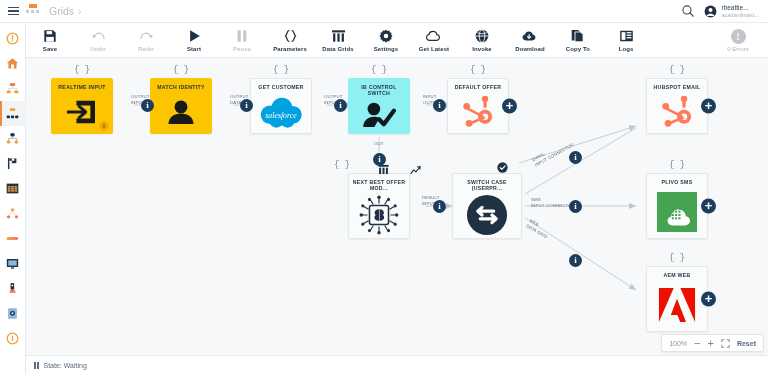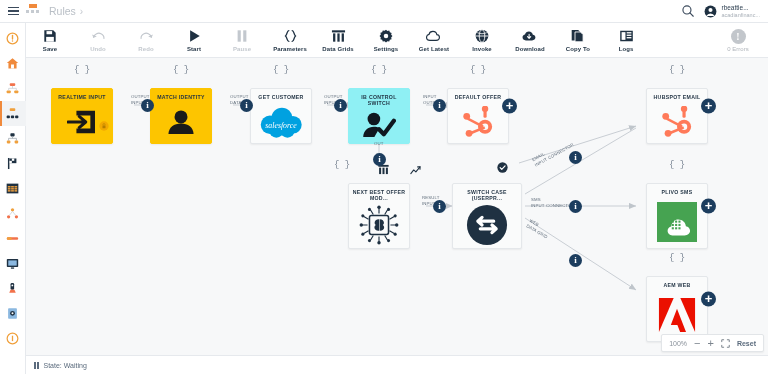--- a/index.html
+++ b/index.html
@@ -86,21 +86,21 @@
   #edges { position: absolute; left: 0; top: 0; width: 742px; height: 297px; z-index: 1; }
 
   .node { position: absolute; z-index: 3; }
   .node-brace {
     position: absolute; top: -13px; left: 0; width: 100%; text-align: center;
     font-size: 9px; color: #7b8694; font-family: "Liberation Mono", monospace;
   }
   .node-card {
     width: 100%; height: 100%; background: #fafbfb; border: 1px solid #e4e7ea;
     border-radius: 2px; display: flex; flex-direction: column; align-items: center;
-    padding-top: 5px; box-shadow: 0 1px 2px rgba(0,0,0,.06); cursor: pointer; margin-top: 10px;
+    padding-top: 5px; box-shadow: 0 1px 2px rgba(0,0,0,.06); cursor: pointer;
   }
   .node-card.yellow { background: #fdc500; border-color: #fdc500; }
   .node-card.cyan   { background: #8ff0f4; border-color: #8ff0f4; }
   .node-title {
     font-size: 5.2px; font-weight: 700; color: #1f3142;
     letter-spacing: .3px; text-align: center; line-height: 1.2; padding: 0 2px;
   }
   .node-body { flex: 1; display: flex; align-items: center; justify-content: center; width: 100%; }
   .plus-btn {
     position: absolute; right: -8px; top: 50%; transform: translateY(-50%);
@@ -149,21 +149,21 @@
     <i></i>
       <i></i>
       <i></i>
   </div>
   <div class="brand-logo">
     <b></b>
       <b></b>
       <b></b>
       <b></b>
   </div>
-  <span class="crumb-root">Rules</span>
+  <span class="crumb-root">Grids</span>
   <span class="crumb-sep">›</span>
 
   <div id="header-right">
     <svg class="search-ic" viewBox="0 0 16 16">
       <circle cx="6.8" cy="6.8" r="4.6" fill="none" stroke="#3b4a5c" stroke-width="1.3"></circle>
       <line x1="10.2" y1="10.2" x2="14" y2="14" stroke="#3b4a5c" stroke-width="1.3" stroke-linecap="round"></line>
     </svg>
     <div class="user-chip">
       <svg class="avatar-ic" viewBox="0 0 16 16">
         <circle cx="8" cy="8" r="7.3" fill="#1f3142"></circle>

